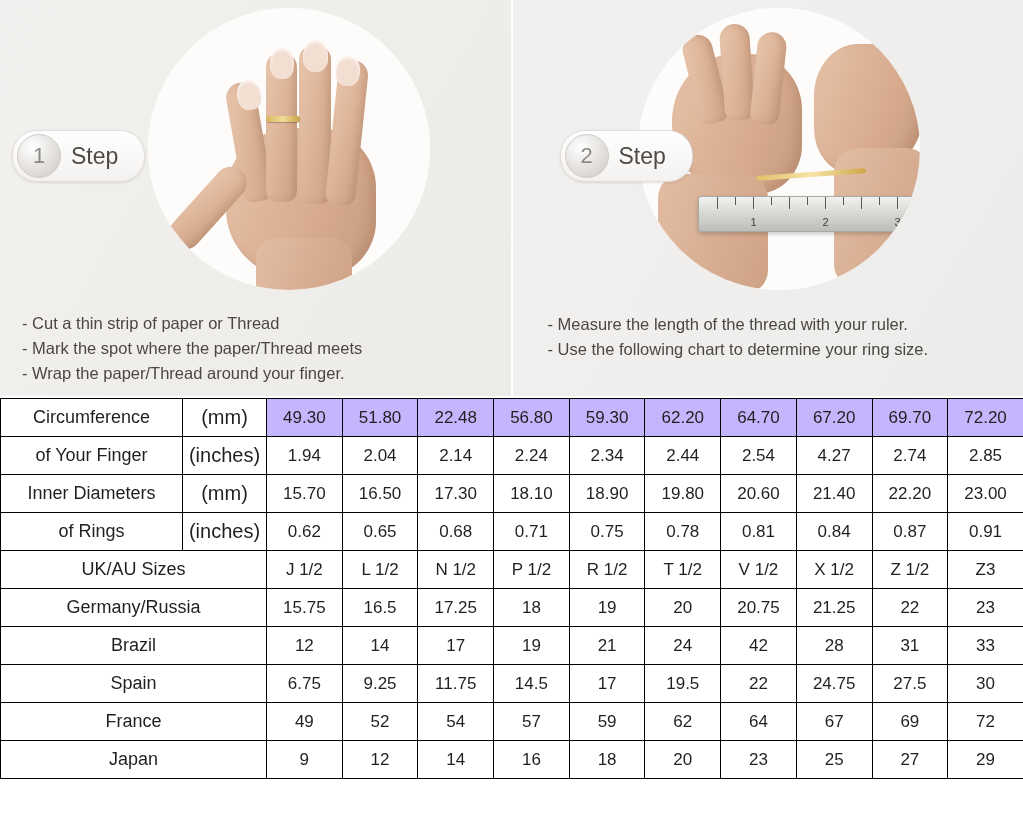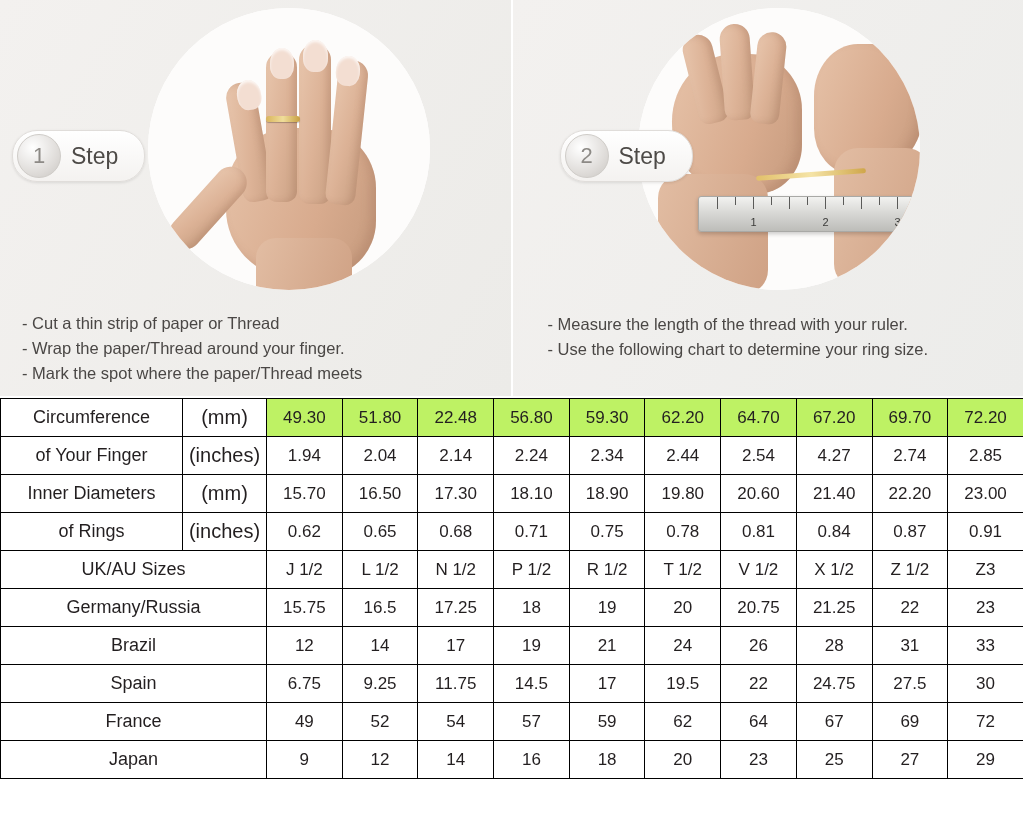--- a/index.html
+++ b/index.html
@@ -201,21 +201,21 @@
   }
   td.label-center {
     text-align: center;
     font-size: 18px;
   }
   td.unit-cell {
     text-align: center;
     font-size: 20px;
   }
   td.shaded {
-    background: #bef264;
+    background: #c4b5fd;
   }
   .col-label { width: 182px; }
   .col-unit  { width: 84px; }
   .col-data  { width: 75.7px; }
 </style>
 </head>
 <body>
 
 <div class="page">
 
@@ -247,22 +247,22 @@
         </div>
       </div>
 
       <div class="step-badge one">
         <div class="step-num">1</div>
         <div class="step-word">Step</div>
       </div>
 
       <div class="bullets one">
         <div>-  Cut a thin strip of paper or Thread</div>
+        <div>-  Mark the spot where the paper/Thread meets</div>
         <div>-  Wrap the paper/Thread around your finger.</div>
-        <div>-  Mark the spot where the paper/Thread meets</div>
       </div>
     </div>
 
     <div class="step-panel right">
 
       <div class="photo-circle two">
         <div class="hand-art">
 
           <div class="palm" style="left:34px; top:46px; width:130px; height:140px; border-radius:48% 40% 35% 50%;"></div>
           <div class="finger" style="left:52px; top:26px; width:30px; height:90px; transform:rotate(-14deg);"></div>
@@ -406,21 +406,21 @@
             <td>23</td>
           </tr>
           <tr>
             <td class="label-cell" colspan="2">Brazil</td>
             <td>12</td>
             <td>14</td>
             <td>17</td>
             <td>19</td>
             <td>21</td>
             <td>24</td>
-            <td>26</td>
+            <td>42</td>
             <td>28</td>
             <td>31</td>
             <td>33</td>
           </tr>
           <tr>
             <td class="label-cell" colspan="2">Spain</td>
             <td>6.75</td>
             <td>9.25</td>
             <td>11.75</td>
             <td>14.5</td>

